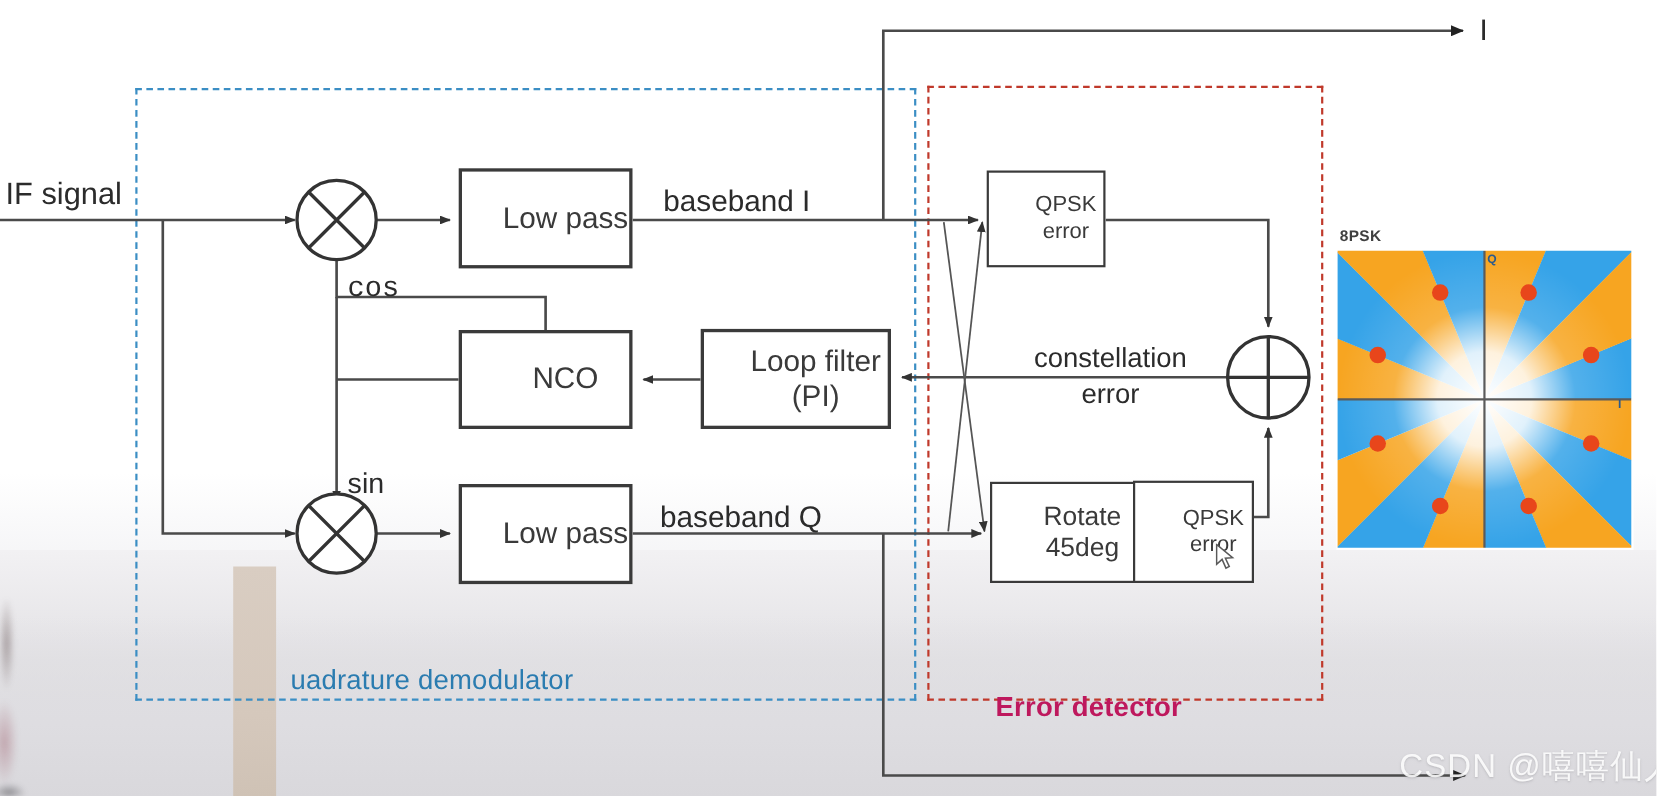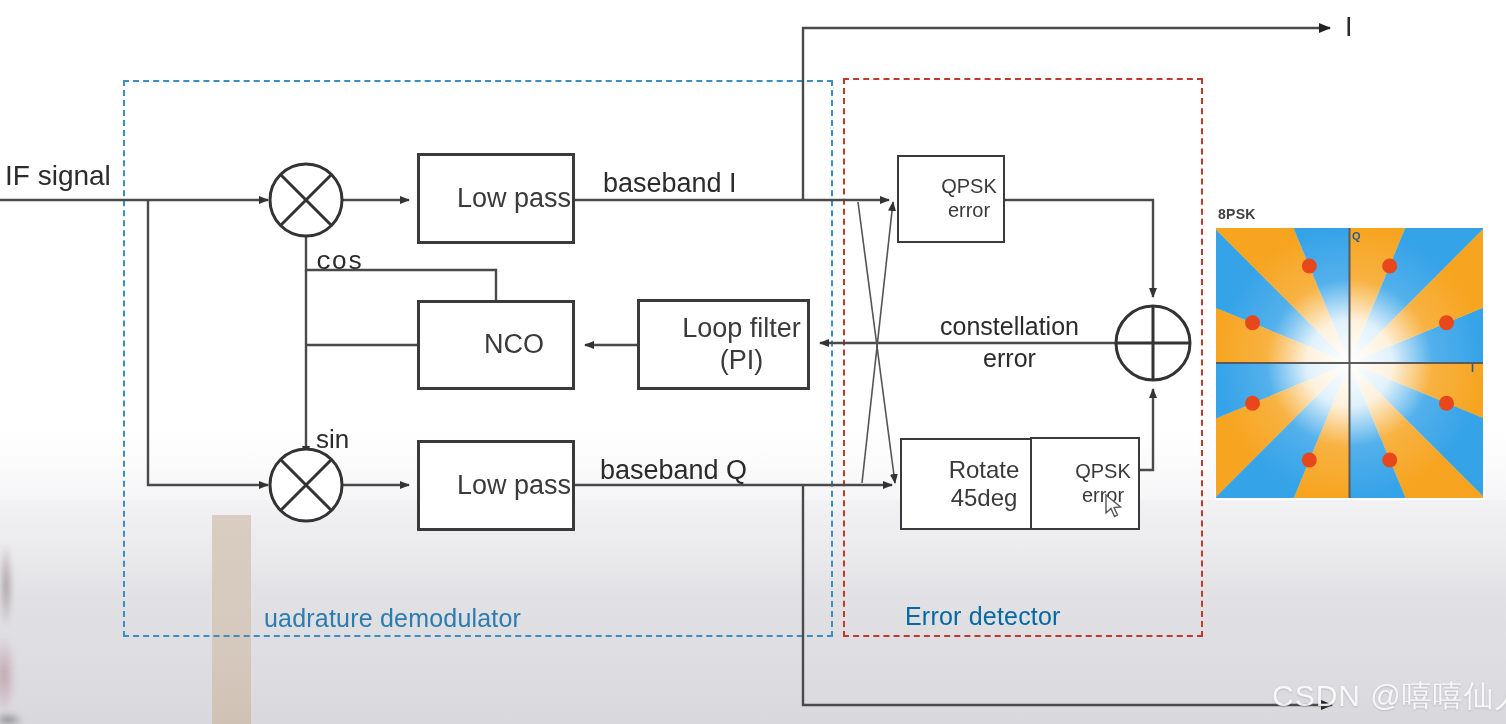--- a/index.html
+++ b/index.html
@@ -53,21 +53,21 @@
     border-style:dashed;
   }
   .group-red{
     left:843px;top:78px;width:360px;height:559px;
     border:2.5px dashed #c0392b;
   }
   .group-label{
     position:absolute;font-size:25px;letter-spacing:0.2px;white-space:nowrap;
   }
   .label-blue{left:250px;top:604px;color:#2b7cb0;margin-left:14px;}
-  .label-red{left:905px;top:602px;color:#0369a1;font-weight:400;}
+  .label-red{left:905px;top:629px;color:#be185d;font-weight:700;}
 
   
   .blk{
     position:absolute;box-sizing:border-box;
     background:#ffffff;
     border:3px solid #3a3a3a;
     display:flex;align-items:center;justify-content:center;
     text-align:center;color:#3a3a3a;
     line-height:1.18;
   }

